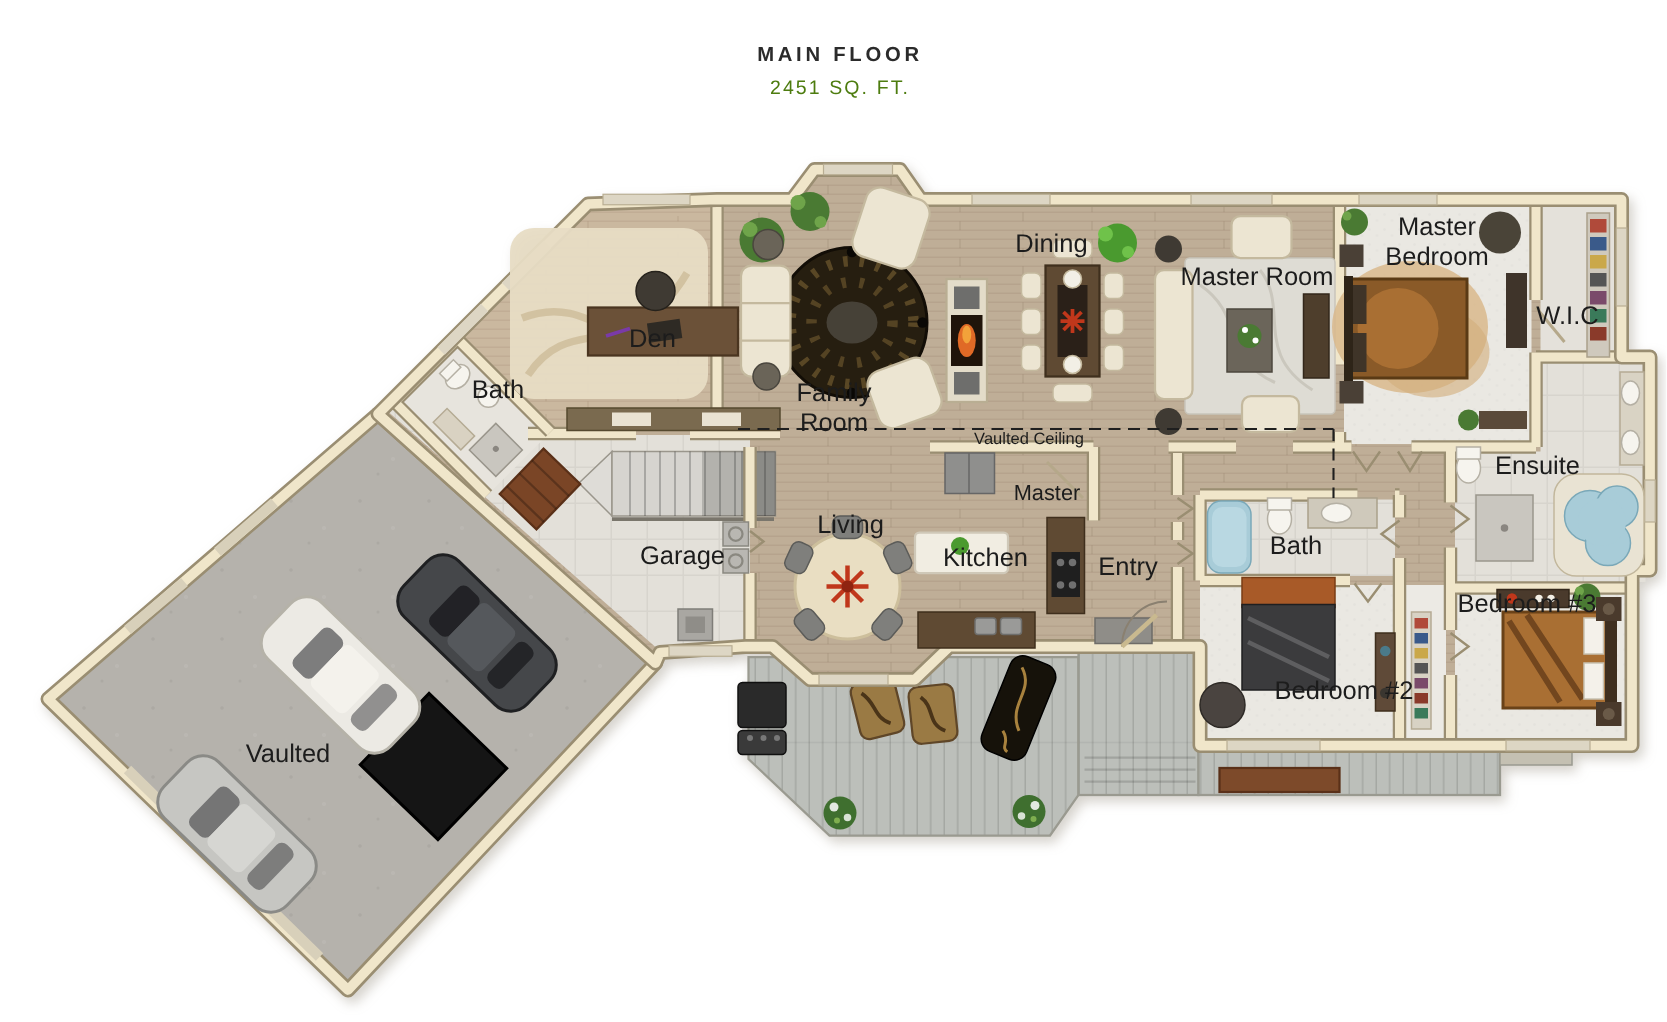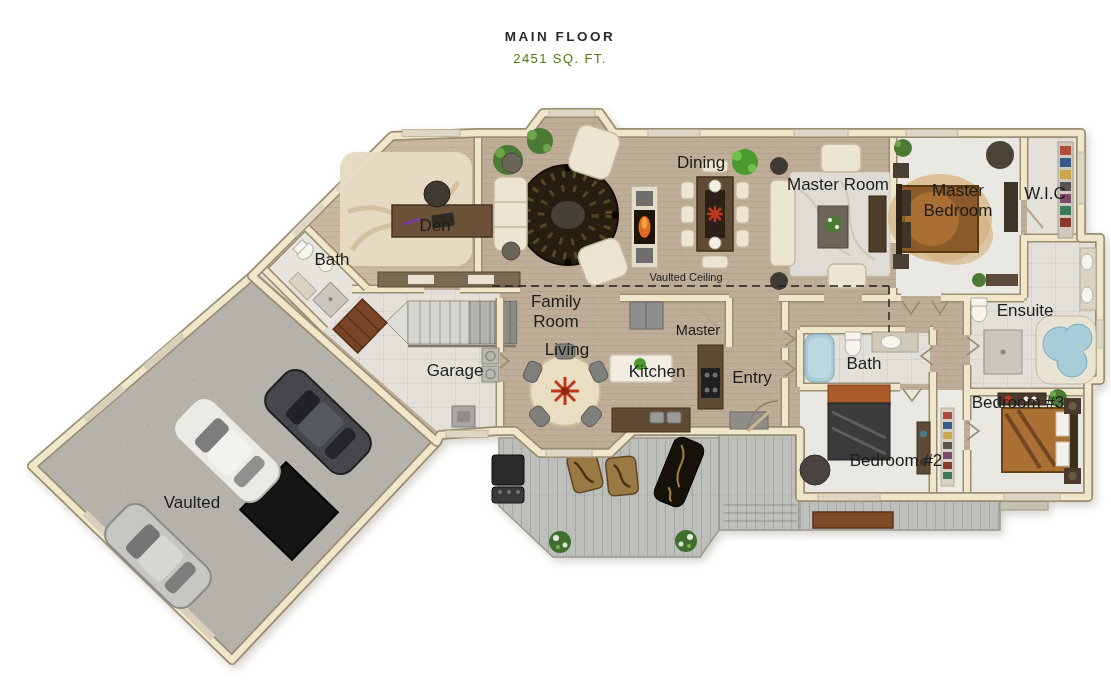--- a/index.html
+++ b/index.html
@@ -6,23 +6,23 @@
   .stage{position:relative;width:1111px;height:681px;background:#ffffff;
          font-family:"Liberation Sans",sans-serif;overflow:hidden;}
   .plan-svg{position:absolute;left:0;top:0;z-index:1;
             filter:drop-shadow(3px 4px 4px rgba(120,110,90,0.30));}
   .title{position:absolute;left:560px;top:36px;transform:translate(-50%,-50%);
          font-size:13.5px;font-weight:bold;letter-spacing:2.5px;color:#2b2b2b;z-index:4;white-space:nowrap;}
   .subtitle{position:absolute;left:560px;top:58px;transform:translate(-50%,-50%);
          font-size:13px;letter-spacing:1.4px;color:#4d7c0f;z-index:4;white-space:nowrap;}
   .room-label{position:absolute;transform:translate(-50%,-50%);font-size:17px;color:#1c1c1c;
          line-height:1.15;text-align:center;white-space:nowrap;z-index:3;}
-  .room-label.wrap{white-space:normal;margin-top:40px;}
+  .room-label.wrap{white-space:normal;}
   .room-label.small{font-size:14.5px;}
-  .anno{position:absolute;transform:translate(-50%,-50%);font-size:11px;color:#1c1c1c;z-index:3;white-space:nowrap;}
+  .anno{position:absolute;transform:translate(-50%,-50%);font-size:11px;color:#1c1c1c;z-index:3;white-space:nowrap;margin-top:16px;}
 </style>
 </head>
 <body>
 
 <div class="stage">
 
 <svg class="plan-svg" width="1111" height="681" viewBox="0 0 1111 681">
   <defs>
     <pattern id="pw" width="88" height="12" patternUnits="userSpaceOnUse">
       <rect width="88" height="12" fill="#bfae97"></rect>
@@ -448,21 +448,21 @@
 
 <div class="title">MAIN FLOOR</div>
 <div class="subtitle">2451 SQ. FT.</div>
 
 <div class="room-label" style="left:435px;top:226px">Den</div>
 <div class="room-label" style="left:332px;top:260px">Bath</div>
 <div class="room-label wrap" style="left:556px;top:272px;width:70px">Family Room</div>
 <div class="room-label" style="left:701px;top:163px">Dining</div>
 <div class="room-label" style="left:838px;top:185px">Master Room</div>
 <div class="room-label wrap" style="left:958px;top:161px;width:90px">Master Bedroom</div>
-<div class="room-label" style="left:1045px;top:194px">W.I.C</div>
+<div class="room-label" style="left:1045px;top:211px">W.I.C</div>
 <div class="room-label" style="left:1025px;top:311px">Ensuite</div>
 <div class="room-label" style="left:455px;top:371px">Garage</div>
 <div class="room-label" style="left:567px;top:350px">Living</div>
 <div class="room-label" style="left:657px;top:372px">Kitchen</div>
 <div class="room-label small" style="left:698px;top:330px">Master</div>
 <div class="room-label" style="left:752px;top:378px">Entry</div>
 <div class="room-label" style="left:864px;top:364px">Bath</div>
 <div class="room-label" style="left:896px;top:461px">Bedroom #2</div>
 <div class="room-label" style="left:1018px;top:403px">Bedroom #3</div>
 <div class="room-label" style="left:192px;top:503px">Vaulted</div>

